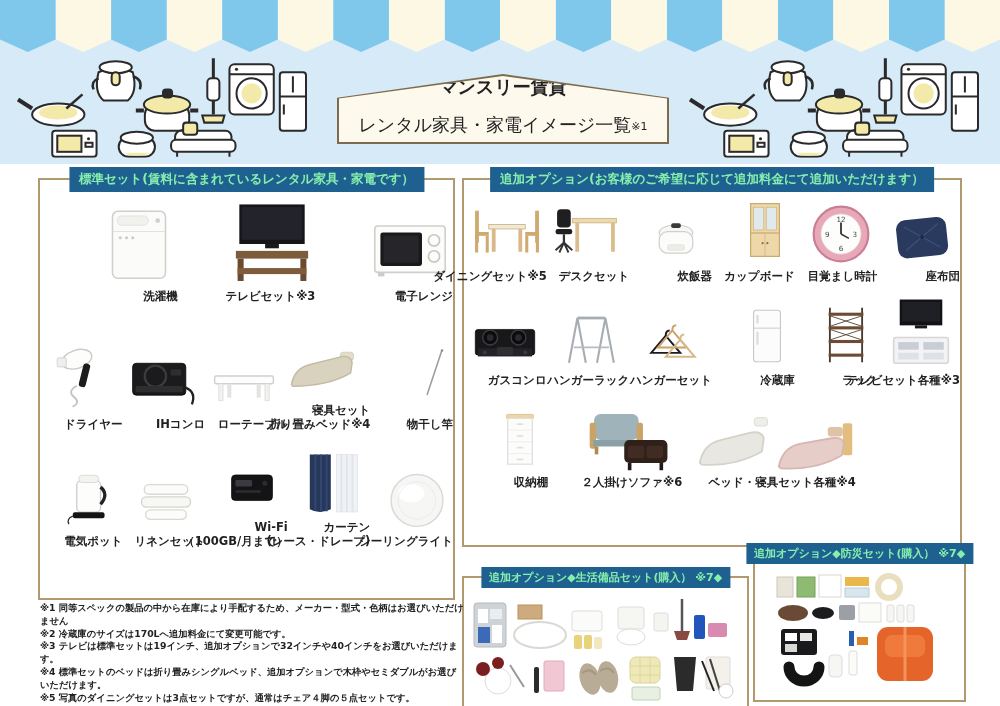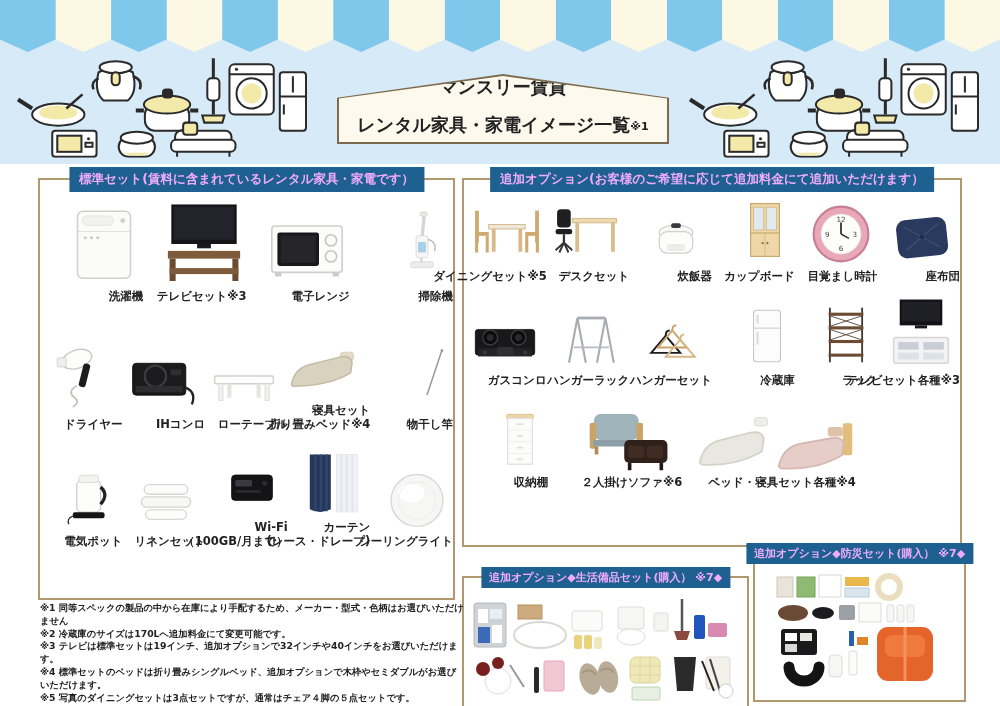--- a/index.html
+++ b/index.html
@@ -14,30 +14,30 @@
   .deco{position:absolute;top:52px}
   .deco-l{left:16px}.deco-r{left:688px}
 
   
   .plaque{position:absolute;left:337px;top:74px;width:332px;height:70px;background:#7d6b4f;
           clip-path:polygon(0 34%,50% 0,100% 34%,100% 100%,0 100%)}
   .plaque-in{position:absolute;left:2px;top:2px;right:2px;bottom:2px;background:#fdf9ec;
           clip-path:polygon(0 34%,50% 0,100% 34%,100% 100%,0 100%);
           display:flex;flex-direction:column;align-items:center;justify-content:space-between;padding-bottom:6px}
   .t1{font-size:18px;font-weight:bold;line-height:1.25}
-  .t2{font-size:18px;font-weight:bold;line-height:1.25}
+  .t2{font-size:18px;font-weight:normal;line-height:1.25}
   .t2 .note{font-size:11px;vertical-align:1px}
 
   
   .panel{position:absolute;border:2px solid #b1986e;background:#fff}
   #std{left:38px;top:178px;width:413px;height:418px}
   #opt{left:462px;top:178px;width:496px;height:365px}
   #life{left:462px;top:576px;width:283px;height:146px}
   #bousai{left:753px;top:552px;width:209px;height:146px}
-  .phdr{position:absolute;top:-13px;left:50%;transform:translateX(-50%);background:#1e6190;color:#f0abfc;
+  .phdr{position:absolute;top:-13px;left:50%;transform:translateX(-50%);background:#1e6190;color:#86efac;
         font-weight:bold;font-size:12.5px;line-height:1;padding:6px 10px;white-space:nowrap}
   .phdr.sm{font-size:11px;padding:5px 8px;top:-11px}
 
   .row{display:flex;align-items:flex-end}
   .cell{flex:1;min-width:0;display:flex;flex-direction:column;align-items:flex-end}
   .ph{display:flex;align-items:flex-end;justify-content:center}
   .lbl{font-weight:bold;font-size:11.5px;line-height:1.2;text-align:center;white-space:nowrap}
   #std .r1{margin-top:12px}#std .r1 .ph{height:98px}
   #std .r2{margin-top:14px}#std .r2 .ph{height:86px}
   #std .r3{margin-top:14px}#std .r3 .ph{height:76px}
@@ -180,34 +180,20 @@
         <rect x="6" y="20" width="88" height="58" rx="4" fill="#fcfcfb" stroke="#cfcfcc" stroke-width="2"></rect>
         <rect x="13" y="28" width="52" height="42" rx="3" fill="#19191b"></rect>
         <rect x="17" y="32" width="44" height="34" fill="#26262a"></rect>
         <circle cx="80" cy="38" r="7" fill="none" stroke="#c6c6c2" stroke-width="2"></circle>
         <circle cx="80" cy="58" r="7" fill="none" stroke="#c6c6c2" stroke-width="2"></circle>
         <rect x="10" y="78" width="8" height="5" fill="#ccc"></rect>
             <rect x="82" y="78" width="8" height="5" fill="#ccc"></rect>
           </svg>
         </div>
       <div class="lbl">電子レンジ</div>
-    </div>
-    <div class="cell">
-      <div class="ph">
-          <svg width="66" height="96" viewBox="0 0 100 100">
-        <line x1="57" y1="4" x2="53" y2="44" stroke="#d5d5d2" stroke-width="5"></line>
-        <rect x="50" y="5" width="11" height="6" rx="3" fill="#e9e9e6" stroke="#ccc"></rect>
-        <rect x="44" y="40" width="18" height="34" rx="5" fill="#f6f6f4" stroke="#cfcfcc"></rect>
-        <rect x="47" y="50" width="12" height="16" rx="2" fill="#a9cfe8"></rect>
-        <line x1="52" y1="74" x2="52" y2="80" stroke="#ccc" stroke-width="3"></line>
-        <rect x="36" y="80" width="34" height="9" rx="3" fill="#ededea" stroke="#ccc"></rect>
-        <path d="M62 46 q14 4 10 18" fill="none" stroke="#bbb" stroke-width="2"></path>
-          </svg>
-        </div>
-      <div class="lbl">掃除機</div>
     </div>
   </div>
 
   <div class="row r2">
     <div class="cell">
       <div class="ph">
           <svg width="70" height="84" viewBox="0 0 100 100">
         <ellipse cx="34" cy="26" rx="22" ry="13" fill="#fdfdfc" stroke="#c9c9c5" stroke-width="2" transform="rotate(-18 34 26)"></ellipse>
         <rect x="6" y="24" width="13" height="13" rx="2" fill="#eeeeec" stroke="#c9c9c5"></rect>
         <rect x="40" y="32" width="10" height="34" rx="4" fill="#1c1c1e" transform="rotate(14 45 49)"></rect>

